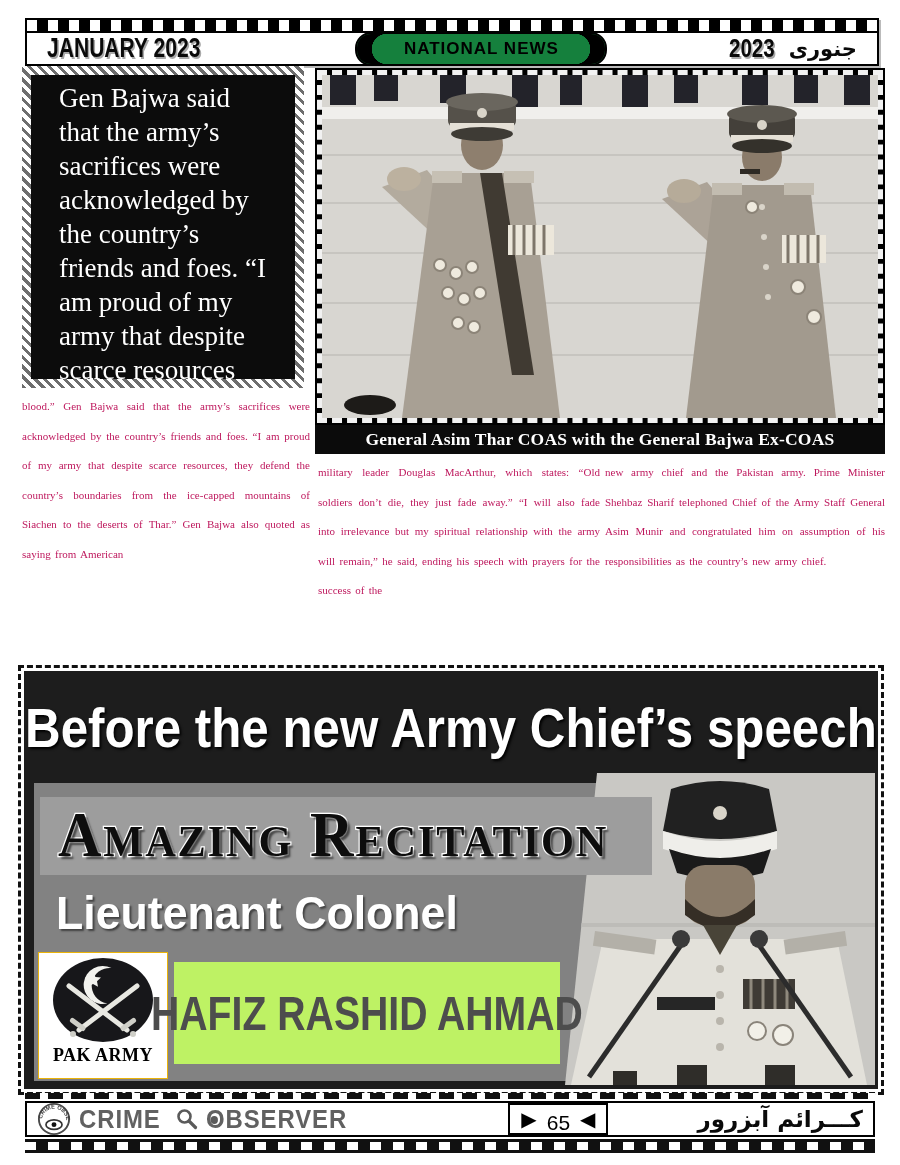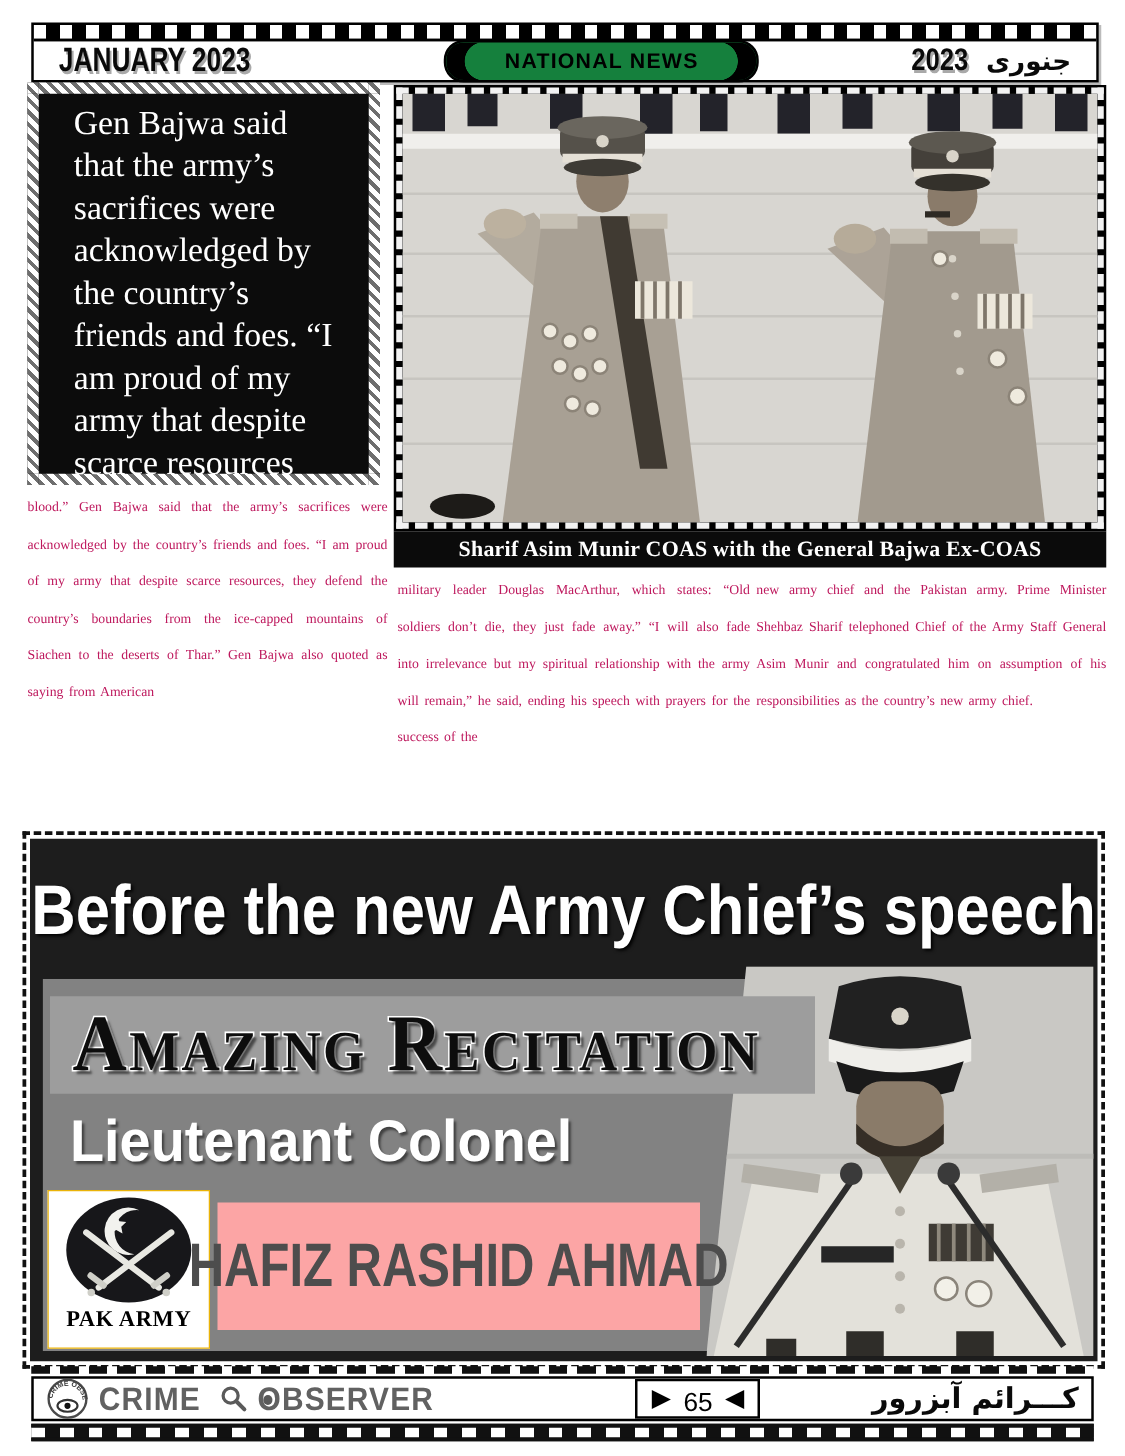--- a/index.html
+++ b/index.html
@@ -60,21 +60,21 @@
     font-family:"Liberation Serif",serif;font-weight:bold;font-variant:small-caps;
     font-size:64px;line-height:80px;color:#0d0d0d;letter-spacing:2px;white-space:nowrap;
     -webkit-text-stroke:2.5px #ffffff;paint-order:stroke fill;
     text-shadow:3px 3px 2px rgba(0,0,0,.55);transform:scaleX(.94);transform-origin:left center;}
   .poster-subtitle{position:absolute;left:32px;top:214px;z-index:3;color:#fff;font-weight:bold;font-size:47px;
     transform:scaleX(.95);transform-origin:left center;text-shadow:2px 2px 2px rgba(0,0,0,.5);white-space:nowrap;}
   .army-logo-box{position:absolute;left:14px;top:281px;width:130px;height:127px;background:#fff;border:1px solid #eab308;
     box-sizing:border-box;z-index:3;display:flex;flex-direction:column;align-items:center;justify-content:flex-start;}
   .army-logo-box svg{width:108px;height:88px;margin-top:3px;}
   .army-logo-label{font-family:"Liberation Serif",serif;font-weight:bold;font-size:18px;color:#000;letter-spacing:.5px;margin-top:1px;}
-  .name-bar{position:absolute;left:150px;top:291px;width:386px;height:102px;background:#fca5a5;z-index:3;
+  .name-bar{position:absolute;left:150px;top:291px;width:386px;height:102px;background:#bef264;z-index:3;
     display:flex;align-items:center;justify-content:center;}
   .name-bar span{color:#4d4d4d;font-weight:bold;font-size:49px;transform:scaleX(.8);white-space:nowrap;}
   .podium-photo{position:absolute;right:3px;top:102px;width:310px;height:312px;z-index:1;
     clip-path:polygon(32px 0,100% 0,100% 100%,0 100%);}
   .podium-photo svg{width:100%;height:100%;}
 
   
   .footer-dash-line{left:25px;top:1093px;width:850px;height:6px;
     background:repeating-linear-gradient(90deg,#111 0 15px,#fff 15px 23px);}
   .footer-box{left:25px;top:1101px;width:850px;height:36px;border:2px solid #000;box-sizing:border-box;background:#fff;
@@ -207,21 +207,21 @@
       <g fill="#d9d4c9">
         <circle cx="160" cy="120" r="3"></circle>
           <circle cx="162" cy="150" r="3"></circle>
           <circle cx="164" cy="180" r="3"></circle>
           <circle cx="166" cy="210" r="3"></circle>
       </g>
     </g>
   </svg>
 </div>
 <div class="abs photo-caption">
-  <span>Sharif Asim Munir COAS with the General Bajwa Ex-COAS</span>
+  <span>General Asim Thar COAS with the General Bajwa Ex-COAS</span>
 </div>
 
 <div class="abs col col-1">blood.” Gen Bajwa said that the army’s sacrifices were acknowledged by the country’s friends and foes. “I am proud of my army that despite scarce resources, they defend the country’s boundaries from the ice-capped mountains of Siachen to the deserts of Thar.” Gen Bajwa also quoted as saying from American</div>
 <div class="abs col col-2">military leader Douglas MacArthur, which states: “Old soldiers don’t die, they just fade away.” “I will also fade into irrelevance but my spiritual relationship with the army will remain,” he said, ending his speech with prayers for the success of the</div>
 <div class="abs col col-3">new army chief and the Pakistan army. Prime Minister Shehbaz Sharif telephoned Chief of the Army Staff General Asim Munir and congratulated him on assumption of his responsibilities as the country’s new army chief.</div>
 
 <div class="abs poster">
   <div class="poster-headline">
     <span>Before the new Army Chief’s speech</span>
   </div>

